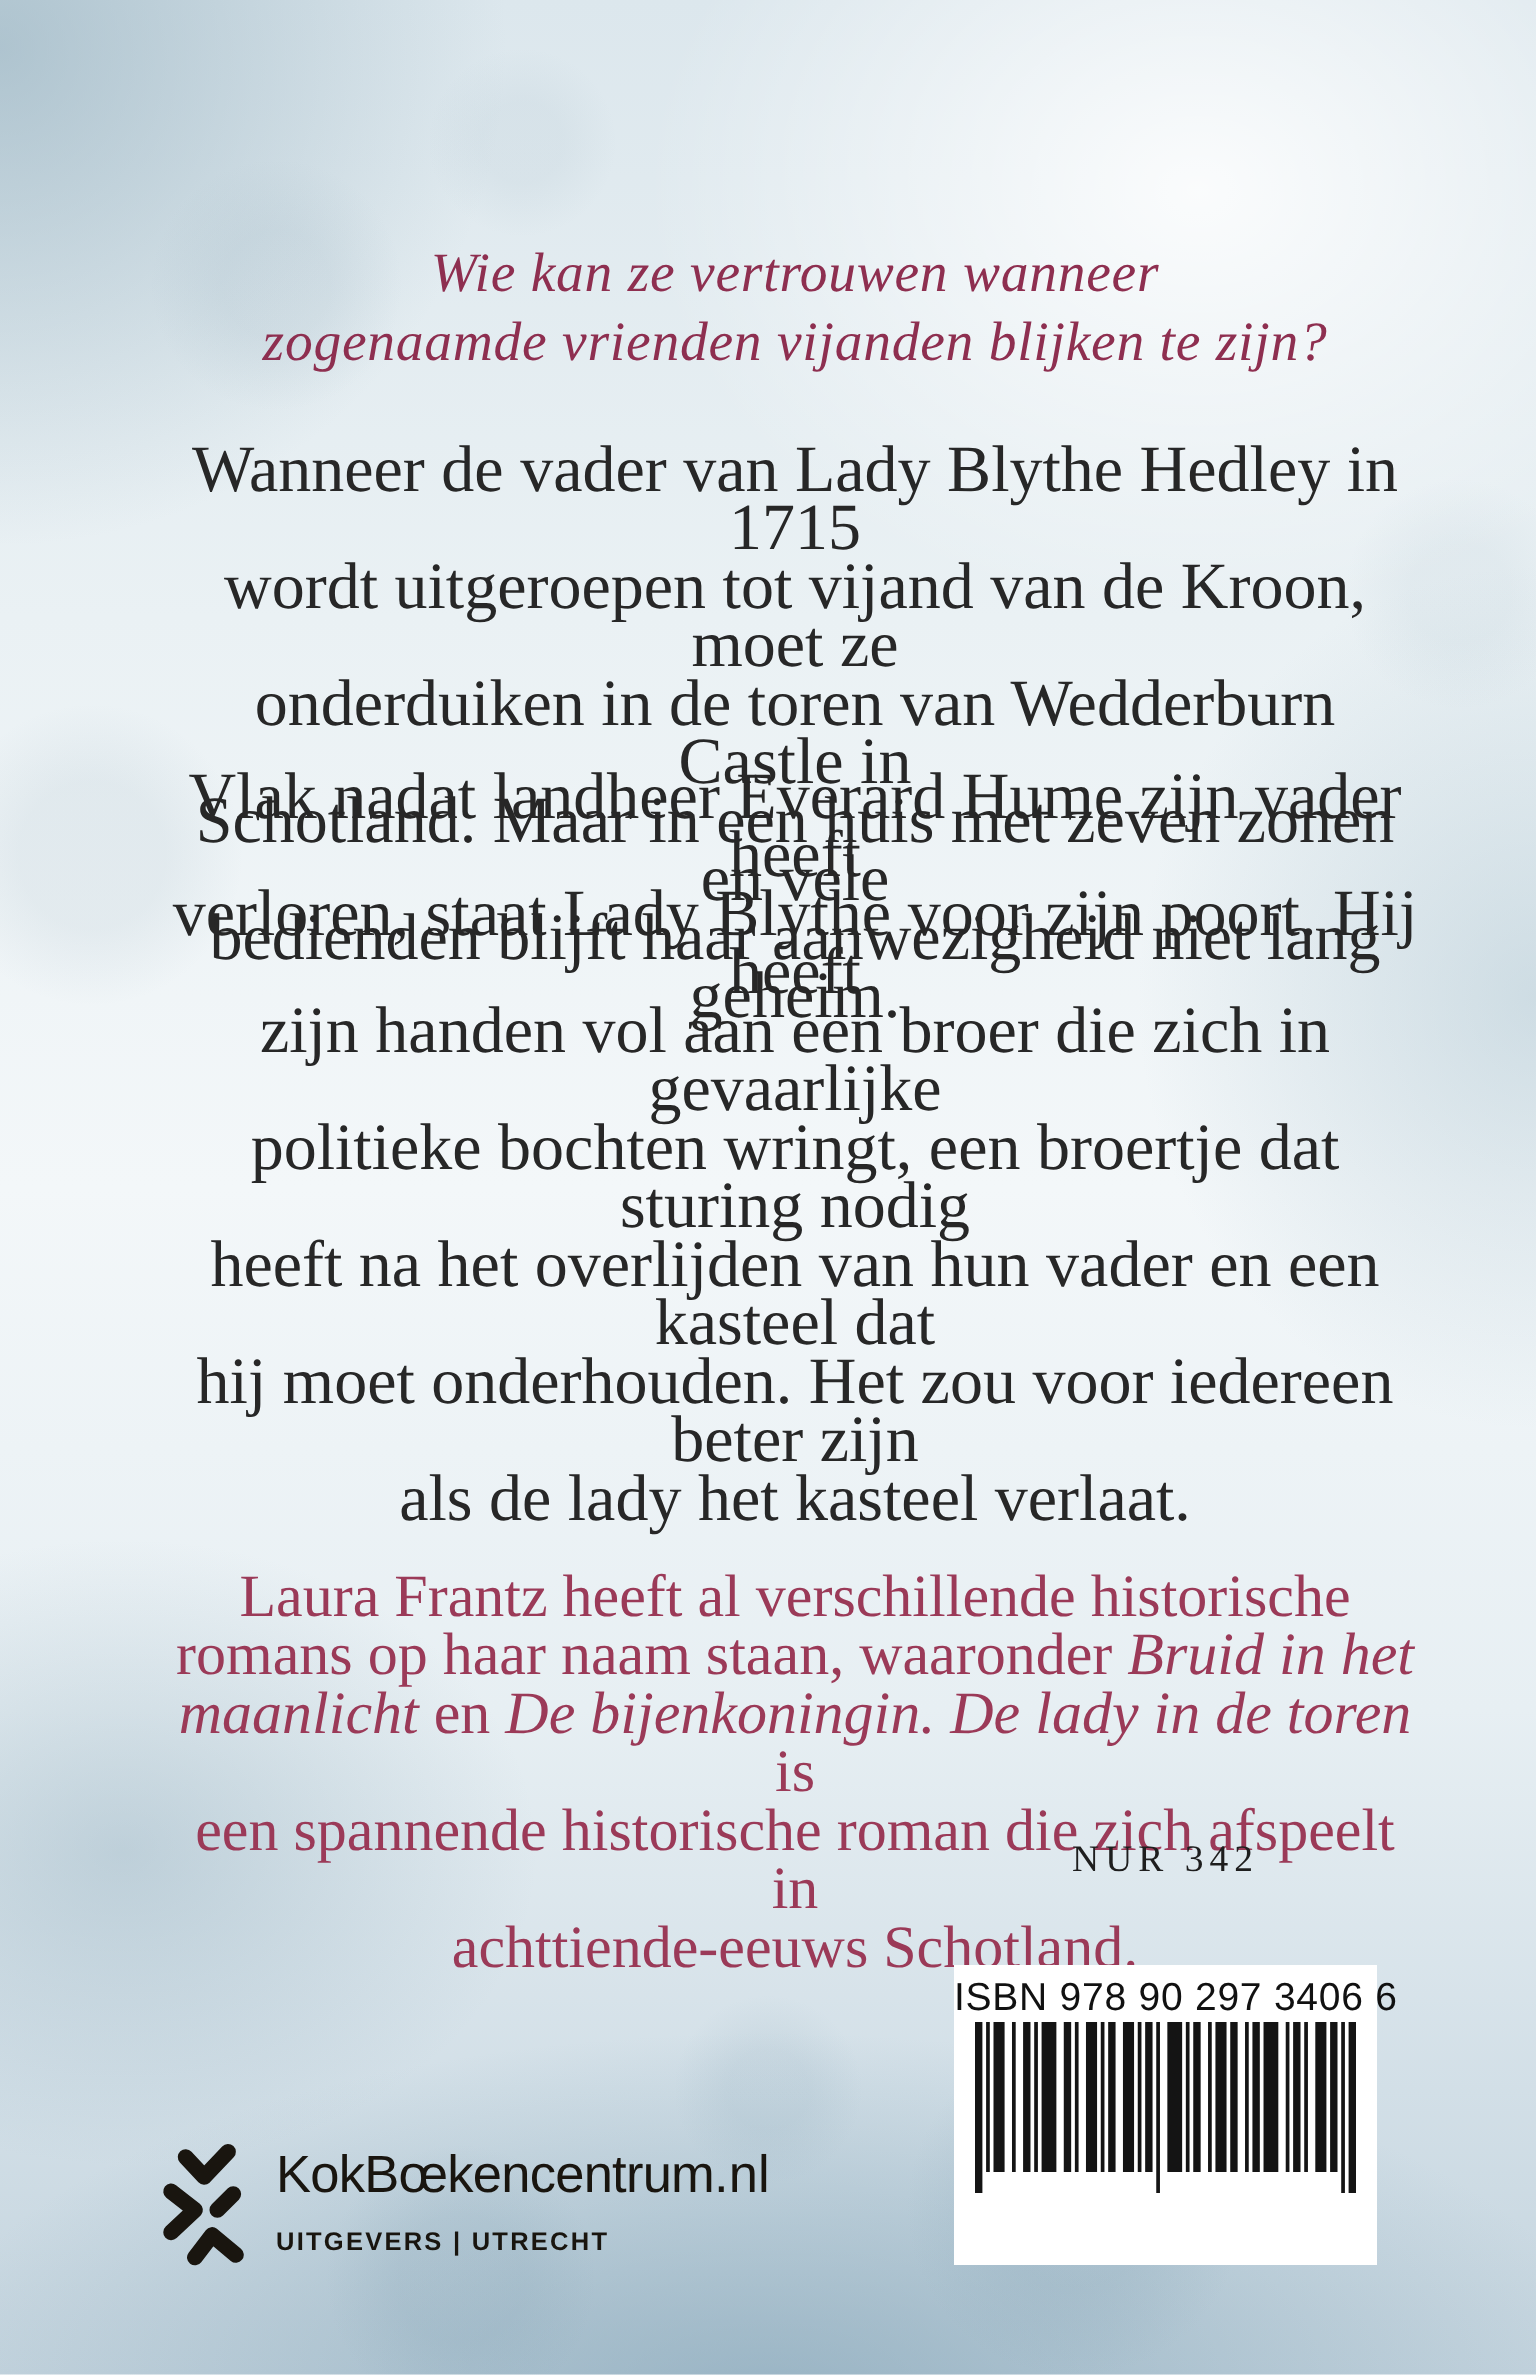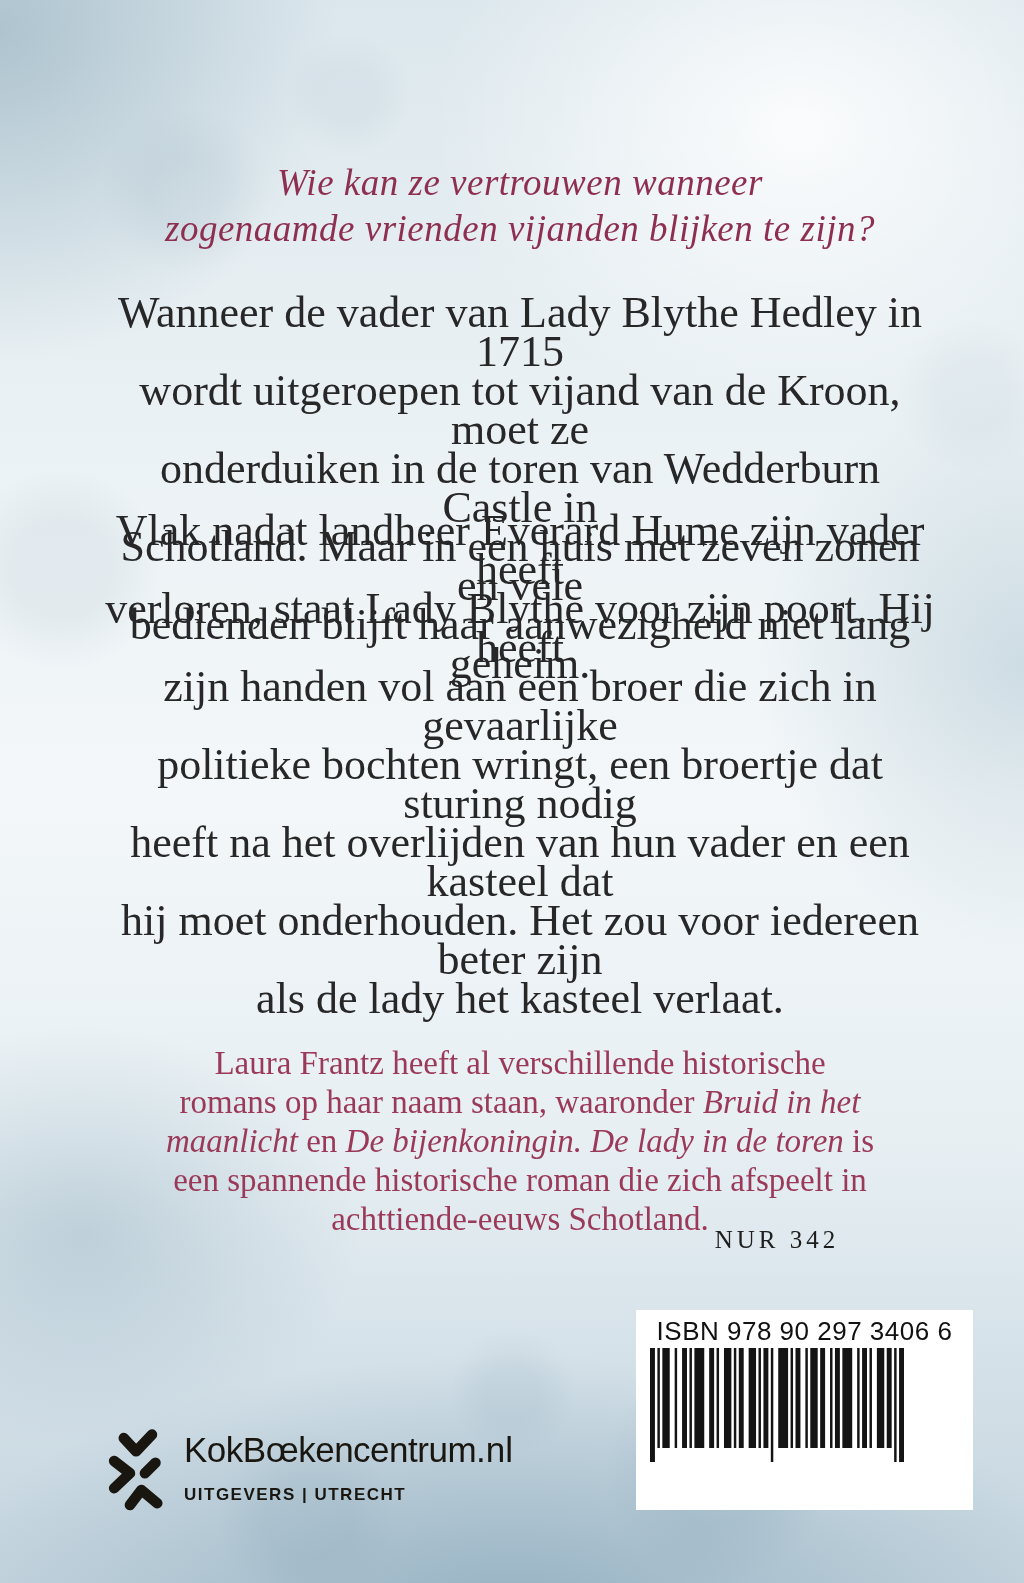--- a/index.html
+++ b/index.html
@@ -21,41 +21,41 @@
     position:absolute;inset:0;pointer-events:none;
     background:
       radial-gradient(circle 120px at 18% 12%, rgba(120,150,168,.10) 30%, rgba(120,150,168,0) 70%),
       radial-gradient(circle 90px at 34% 6%, rgba(120,150,168,.08) 30%, rgba(120,150,168,0) 70%),
       radial-gradient(circle 140px at 6% 36%, rgba(120,150,168,.10) 35%, rgba(120,150,168,0) 72%),
       radial-gradient(circle 110px at 95% 25%, rgba(130,160,178,.08) 30%, rgba(130,160,178,0) 70%),
       radial-gradient(circle 150px at 70% 93%, rgba(110,145,165,.14) 35%, rgba(110,145,165,0) 75%),
       radial-gradient(circle 120px at 30% 96%, rgba(110,145,165,.12) 35%, rgba(110,145,165,0) 75%),
       radial-gradient(circle 90px at 50% 88%, rgba(110,145,165,.10) 30%, rgba(110,145,165,0) 70%);
   }
-  .block{position:absolute;left:100px;width:840px;text-align:center;}
+  .block{position:absolute;left:110px;width:840px;text-align:center;}
   .headline{
     top:160px;
     font-style:italic;
     font-size:37px;line-height:46px;
     letter-spacing:.5px;
   }
   .body-par{
     font-size:44px;line-height:39px;
     letter-spacing:0;
   }
   .p1{top:293px;}
   .p2{top:511px;}
   .p3{top:810px;}
-  .bio{top:1044px;font-size:33px;line-height:39px;}
+  .bio{top:1044px;font-size:40px;line-height:39px;}
   .nur{
     top:1226px;left:636px;width:282px;
     font-size:25px;letter-spacing:4px;color:#1e1e1e;
   }
   .barcode-box{
-    position:absolute;left:636px;top:1310px;width:337px;height:200px;
+    position:absolute;left:636px;top:1310px;width:282px;height:200px;
     background:#fff;
   }
   .isbn-text{
     position:absolute;left:0;top:6px;width:100%;
     text-align:center;
     font-family:"Liberation Sans", sans-serif;
     font-size:26px;letter-spacing:.5px;color:#111;
     white-space:nowrap;
   }
   .bars{position:absolute;left:14px;top:38px;}

